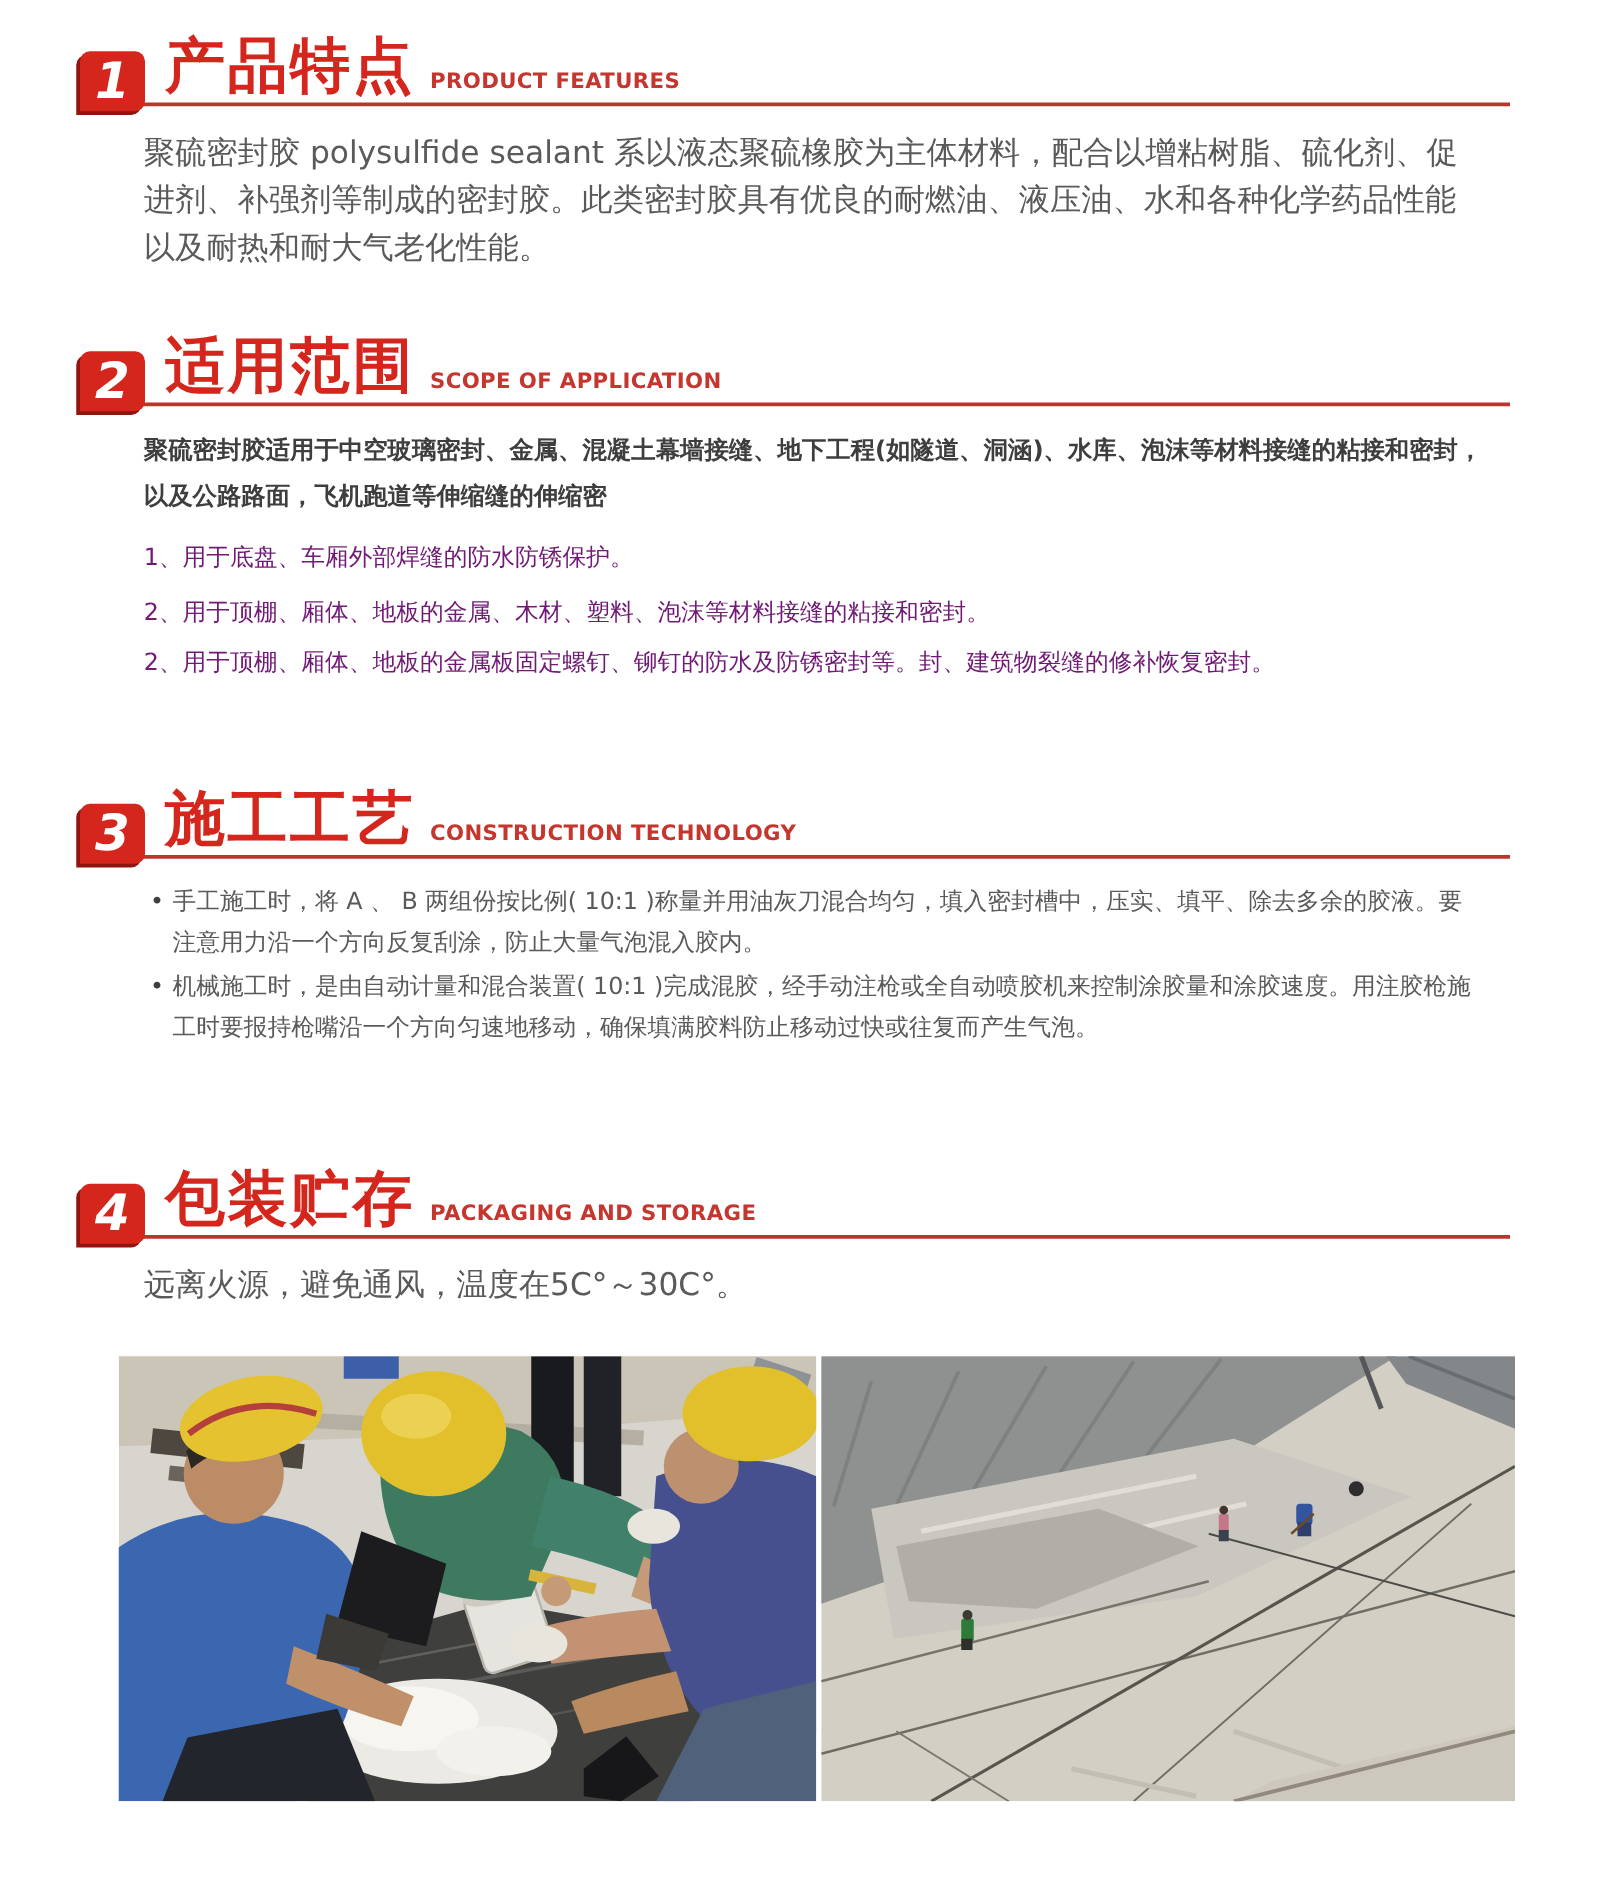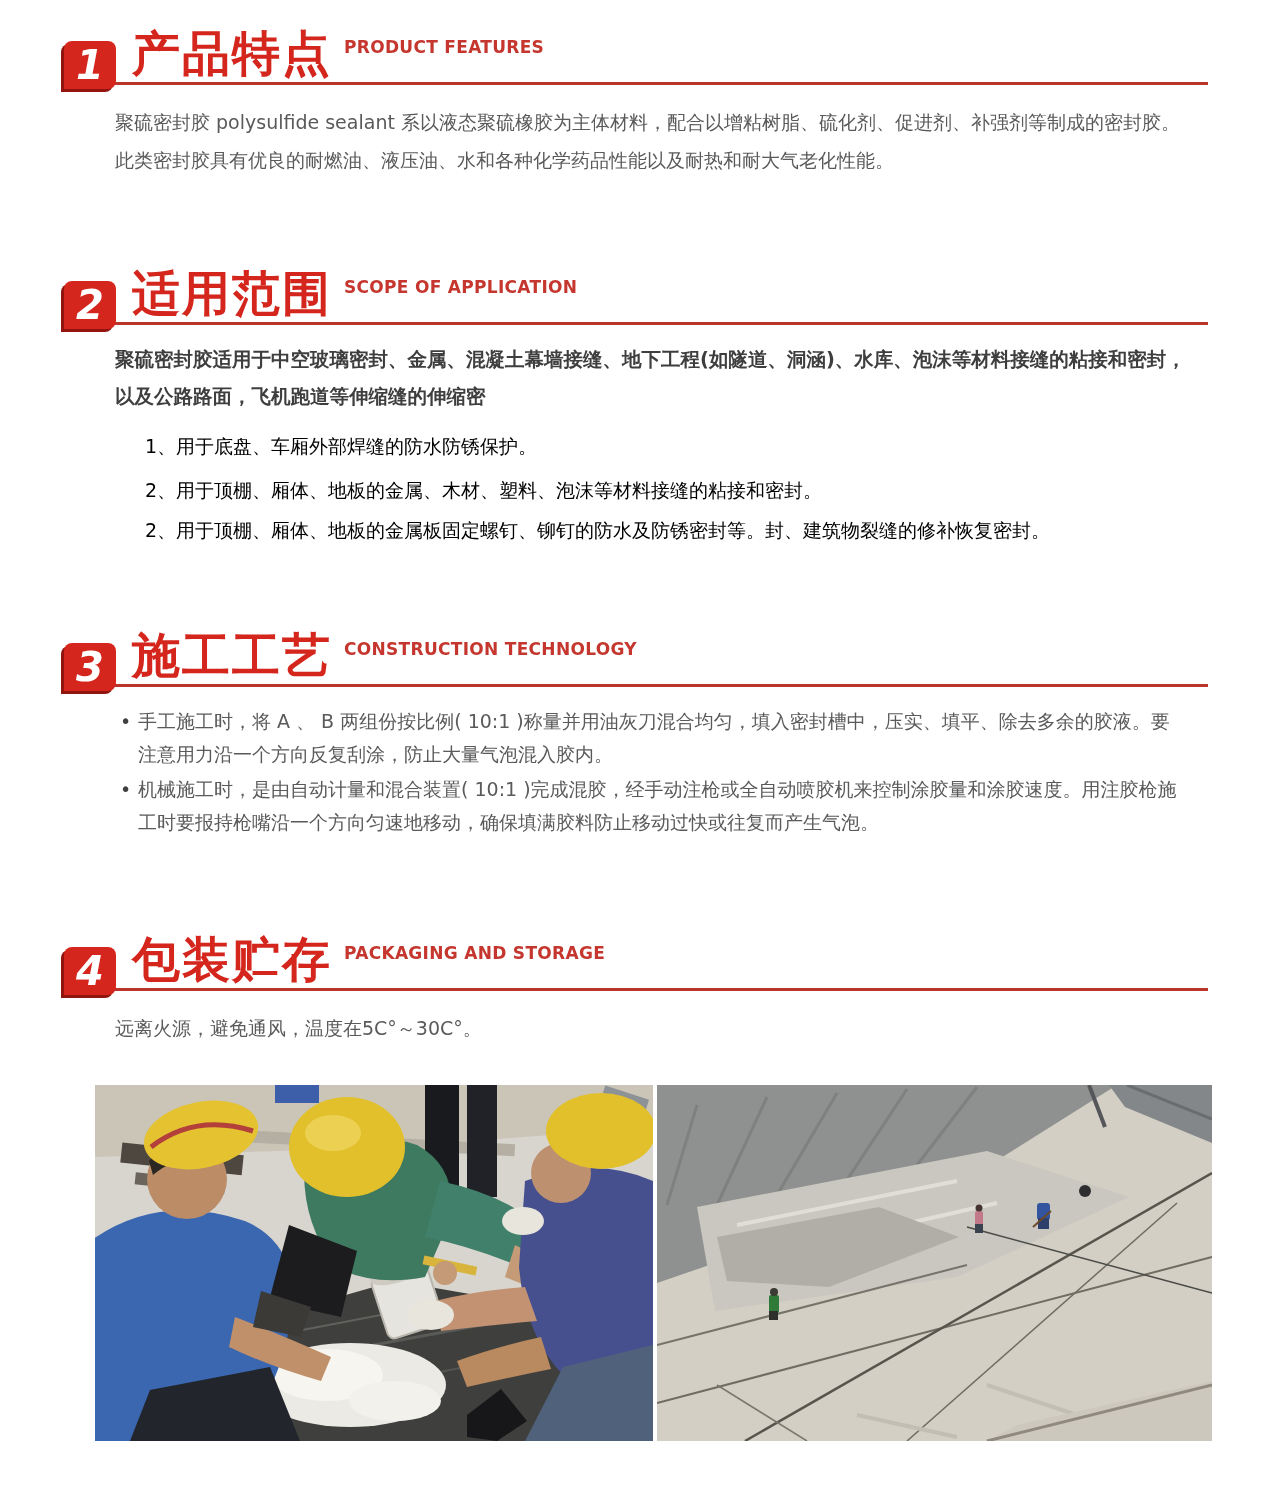--- a/index.html
+++ b/index.html
@@ -32,38 +32,38 @@
     box-shadow:-3px 3px 0 #91150e;
     z-index:2;
   }
   .t-zh {
     color:#d5261d; font-size:48px; font-weight:bold;
     margin-left:16px; letter-spacing:2px;
     line-height:1; padding-bottom:5px; white-space:nowrap;
   }
   .t-en {
     color:#c5372e; font-size:17px; font-weight:bold;
-    margin-left:12px; padding-bottom:25px;
+    margin-left:12px; padding-bottom:7px;
     letter-spacing:0.3px; white-space:nowrap;
   }
 
   .body-text {
     margin:18px 95px 0 115px;
-    font-size:19px; line-height:38px;
+    font-size:25px; line-height:38px;
     color:#5a5a5a;
   }
   .lead {
     margin:16px 90px 0 115px;
     font-size:19.5px; line-height:37px;
     font-weight:bold; color:#3e3e3e;
   }
   .app-list { margin:16px 95px 0 115px; }
   .list-item {
     font-size:19px; line-height:30px;
-    color:#000000; margin-top:10px;margin-left:30px;
+    color:#701a75; margin-top:10px;
   }
   .list-item:nth-child(2) { margin-top:14px; }
 
   .bullets { margin:18px 95px 0 118px; padding:0; list-style:none; }
   .bullets li {
     position:relative; padding-left:20px;
     font-size:19px; line-height:33px; color:#5a5a5a;
     margin-bottom:2px;
   }
   .bullets li::before {

